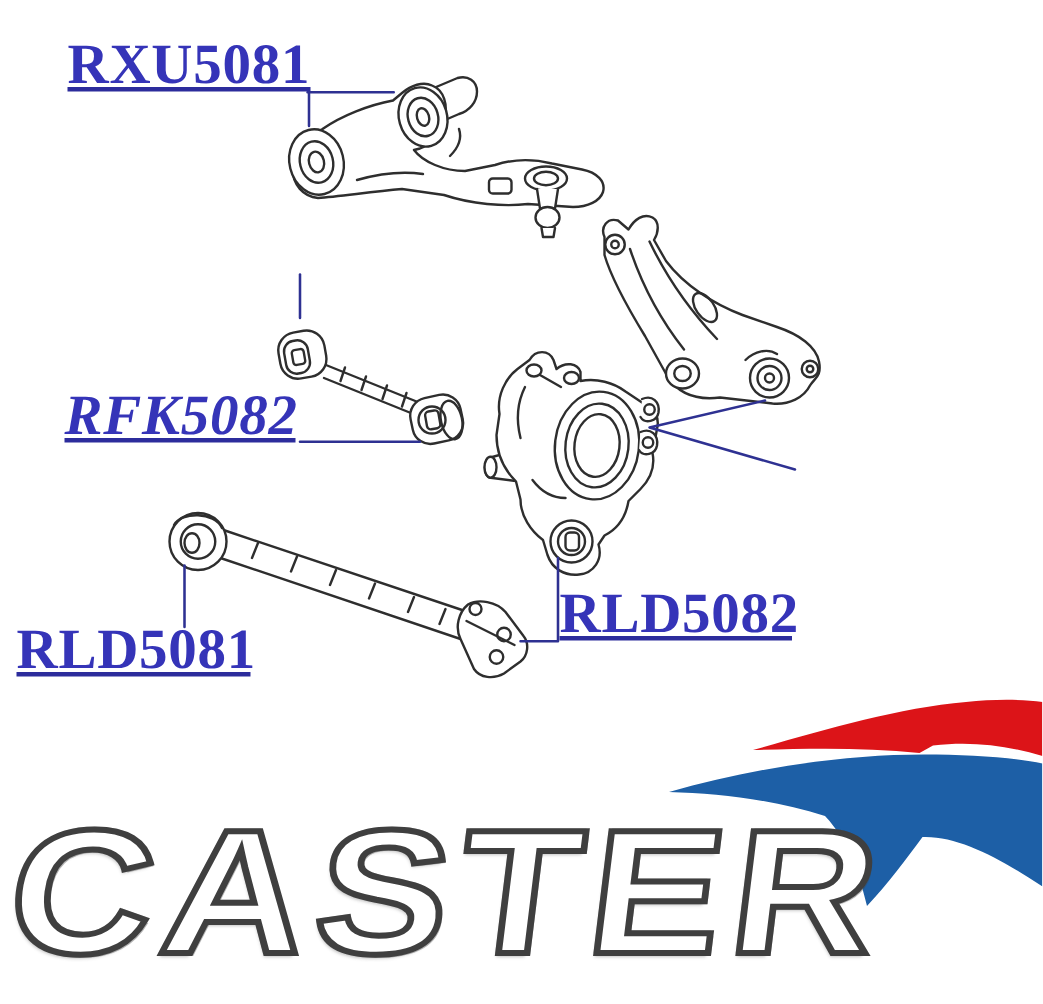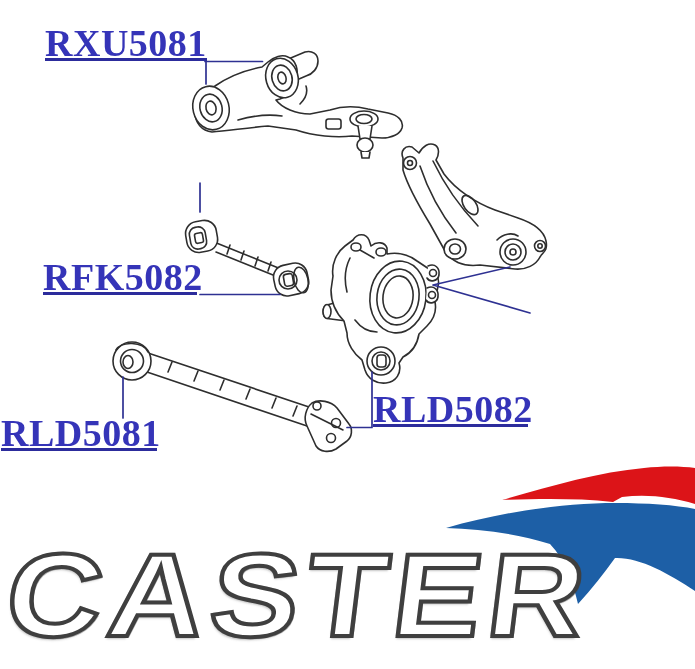--- a/index.html
+++ b/index.html
@@ -12,23 +12,23 @@
   #art .fillw{fill:#ffffff;}
   #art .leader{stroke:#2e3192;stroke-width:1.7;fill:none;}
   #art .sw-red{fill:#dc1418;stroke:none;}
   #art .sw-blue{fill:#1d5fa6;stroke:none;}
   
   .part-label{position:absolute;font-family:"Liberation Serif",serif;font-weight:700;
       font-size:38px;line-height:30px;height:30px;border-bottom:3px solid #2c2c9c;
       color:#3534b8;white-space:nowrap;letter-spacing:0.5px;cursor:pointer;}
   .lbl-rxu5081{left:45px;top:28px;width:162px;}
   .lbl-rfk5081{left:46px;top:151px;width:153px;}
-  .lbl-rfk5082{left:43px;top:262px;width:154px;}
+  .lbl-rfk5082{left:43px;top:262px;width:154px;font-style:italic;}
   .lbl-rxd5082{left:529px;top:280px;width:161px;}
-  .lbl-rld5081{left:1px;top:418px;width:156px;}
+  .lbl-rld5081{left:11px;top:418px;width:156px;}
   .lbl-rld5082{left:373px;top:394px;width:155px;text-align:right;}
   
   .logo-text{position:absolute;left:2px;top:552px;height:86px;
       font-family:"Liberation Sans",sans-serif;font-weight:700;font-style:normal;
       font-size:118px;line-height:86px;letter-spacing:6px;color:#ffffff;
       transform:skewX(-7deg) scaleX(1.12);transform-origin:0 100%;
       -webkit-text-stroke:4px #3f3f3f;
       text-shadow:2px 2px 0 rgba(70,70,70,.40),-1px 3px 2px rgba(70,70,70,.32),
                   0 -2px 0 rgba(70,70,70,.30),-2px 0 0 rgba(70,70,70,.30);
       white-space:nowrap;}

